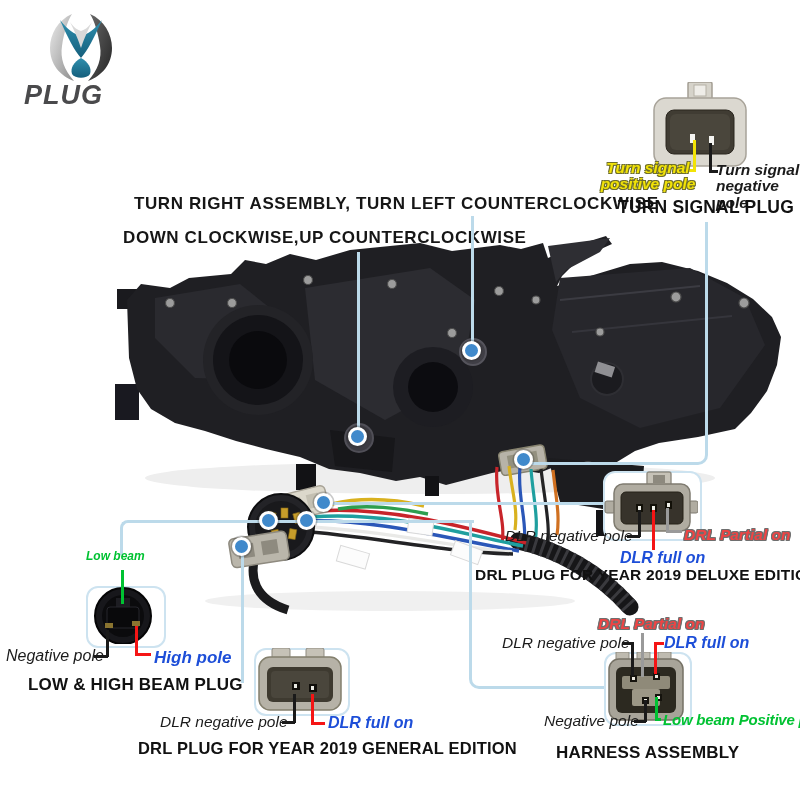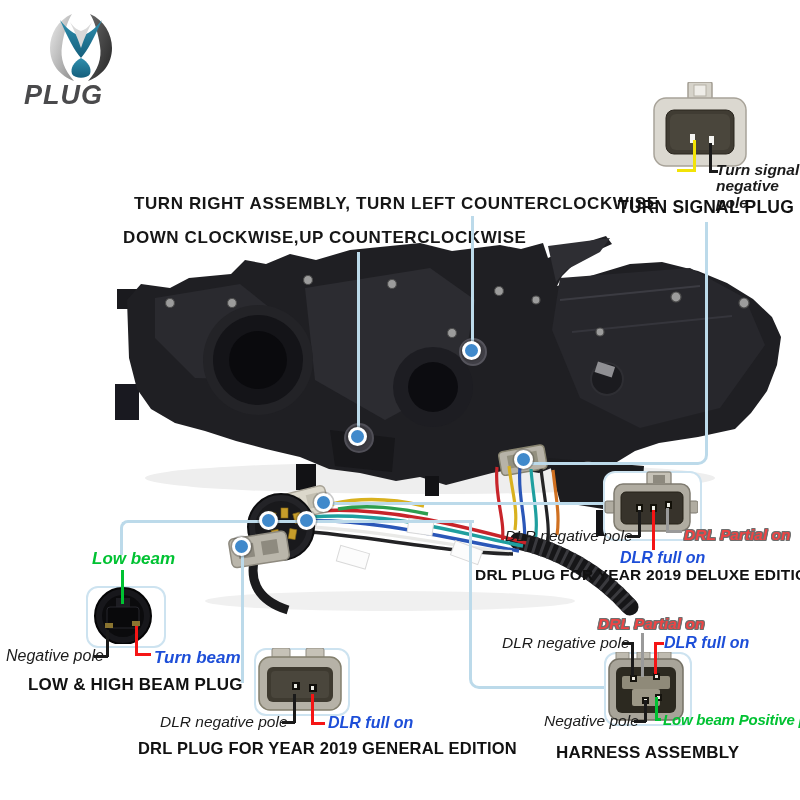--- a/index.html
+++ b/index.html
@@ -196,40 +196,41 @@
     <rect x="4" y="16" width="92" height="68" rx="12" fill="#dbd8d0" stroke="#a8a399" stroke-width="1.5"></rect>
     <rect x="16" y="28" width="68" height="44" rx="8" fill="#403c33" stroke="#2a261f"></rect>
     <rect x="20" y="32" width="60" height="36" rx="6" fill="#4a463c"></rect>
     <rect x="40" y="52" width="5" height="9" fill="#f5f5f2"></rect>
     <rect x="59" y="54" width="5" height="9" fill="#f5f5f2"></rect>
   </svg>
   <div class="pl yellow" style="left:693px;top:140px;width:2.5px;height:32px"></div>
   <div class="pl yellow" style="left:677px;top:169px;width:17px;height:2.5px"></div>
   <div class="pl" style="left:709px;top:143px;width:2.5px;height:29px"></div>
   <div class="pl" style="left:709px;top:170px;width:9px;height:2.5px"></div>
+  <div class="lbl yellow wrap2" style="left:598px;top:160px;width:100px">Turn signal positive pole</div>
   <div class="lbl wrap2" style="left:716px;top:162px;width:90px;font-weight:600">Turn signal negative pole</div>
   <div class="cap" style="left:608px;top:197px;width:196px;font-size:17.5px">TURN SIGNAL PLUG</div>
 
   <div class="card" style="left:86px;top:586px;width:76px;height:58px"></div>
   <svg class="abs" style="left:86px;top:586px" width="76" height="58" viewBox="0 0 76 58">
     <circle cx="37" cy="30" r="28" fill="#17171b" stroke="#050506" stroke-width="2"></circle>
     <circle cx="37" cy="30" r="21" fill="#0b0b0d"></circle>
     <rect x="30" y="12" width="14" height="9" fill="#1d1d22"></rect>
     <rect x="21" y="21" width="32" height="21" rx="3" fill="#09090b" stroke="#26262c"></rect>
     <rect x="19" y="37" width="8" height="5" fill="#8a7430"></rect>
     <rect x="46" y="35" width="8" height="5" fill="#8a7430"></rect>
   </svg>
   <div class="pl green" style="left:121px;top:570px;width:2.5px;height:34px"></div>
-  <div class="lbl green" style="left:92px;top:549px;font-size:17px">Low beam</div>
+  <div class="lbl green" style="left:86px;top:549px;font-size:12px">Low beam</div>
   <div class="pl" style="left:94px;top:655px;width:14px;height:2.5px"></div>
   <div class="pl" style="left:106px;top:630px;width:2.5px;height:27px"></div>
   <div class="lbl" style="left:6px;top:647px;font-size:16px">Negative pole</div>
   <div class="pl red" style="left:135px;top:626px;width:2.5px;height:30px"></div>
   <div class="pl red" style="left:135px;top:653px;width:16px;height:2.5px"></div>
-  <div class="lbl red" style="left:154px;top:648px;font-size:17px">Turn beam</div>
+  <div class="lbl red" style="left:154px;top:648px;font-size:17px">High pole</div>
   <div class="cap" style="left:28px;top:675px;width:196px;font-size:17px">LOW &amp; HIGH BEAM PLUG</div>
 
   <div class="card" style="left:603px;top:471px;width:95px;height:66px"></div>
   <svg class="abs" style="left:603px;top:471px" width="95" height="66" viewBox="0 0 95 66">
     <rect x="44" y="1" width="24" height="14" rx="2" fill="#c6c2b7" stroke="#908c81" stroke-width="1.4"></rect>
     <rect x="50" y="4" width="12" height="8" fill="#8d897e"></rect>
     <rect x="2" y="30" width="10" height="12" rx="2" fill="#b0aca1" stroke="#7f7b70"></rect>
     <rect x="86" y="30" width="9" height="12" rx="2" fill="#b0aca1" stroke="#7f7b70"></rect>
     <rect x="11" y="13" width="76" height="47" rx="9" fill="#b0aca1" stroke="#7f7b70" stroke-width="1.5"></rect>
     <rect x="18" y="21" width="62" height="32" rx="5" fill="#37332b" stroke="#262219"></rect>

